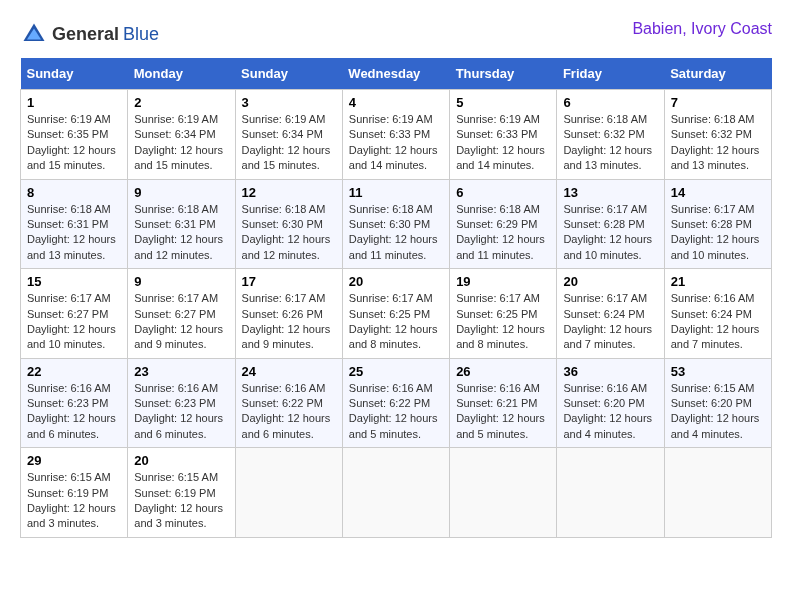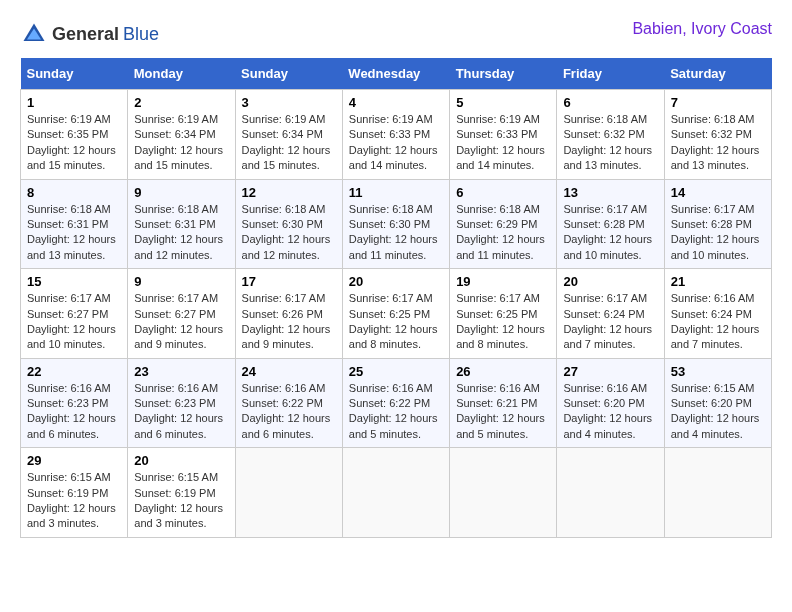--- a/index.html
+++ b/index.html
@@ -214,21 +214,21 @@
         </td>
         <td>
           <span class="day-num">25</span>
           <div class="day-info">Sunrise: 6:16 AM<br>Sunset: 6:22 PM<br>Daylight: 12 hours and 5 minutes.</div>
         </td>
         <td>
           <span class="day-num">26</span>
           <div class="day-info">Sunrise: 6:16 AM<br>Sunset: 6:21 PM<br>Daylight: 12 hours and 5 minutes.</div>
         </td>
         <td>
-          <span class="day-num">27</span>
+          <span class="day-num">36</span>
           <div class="day-info">Sunrise: 6:16 AM<br>Sunset: 6:20 PM<br>Daylight: 12 hours and 4 minutes.</div>
         </td>
         <td>
           <span class="day-num">53</span>
           <div class="day-info">Sunrise: 6:15 AM<br>Sunset: 6:20 PM<br>Daylight: 12 hours and 4 minutes.</div>
         </td>
       </tr>
       <tr>
         <td>
           <span class="day-num">29</span>

